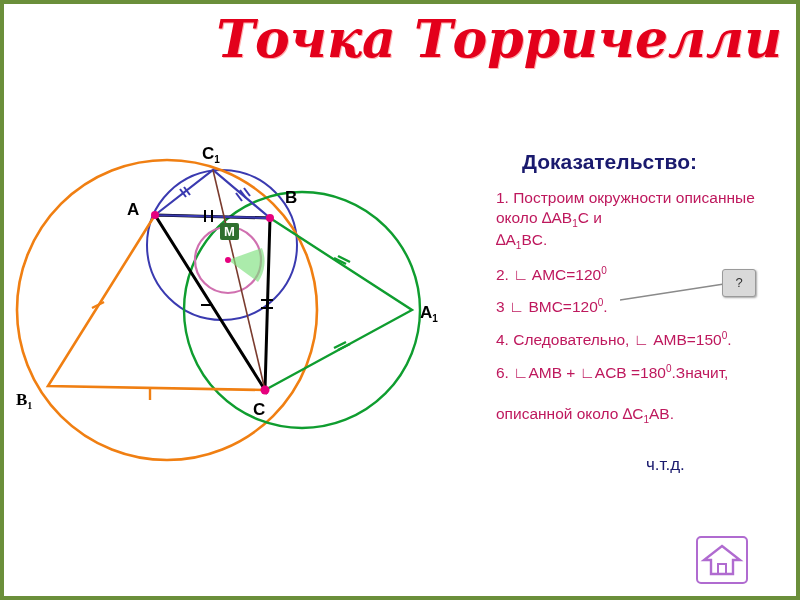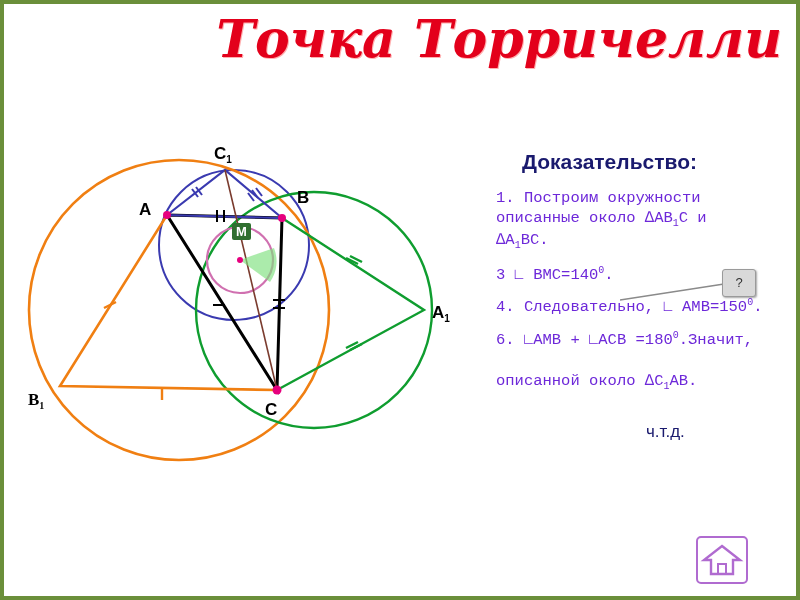--- a/index.html
+++ b/index.html
@@ -22,39 +22,38 @@
     font-family:"DejaVu Serif", serif;
     font-style:italic;
     font-weight:bold;
     font-size:52px;
     color:#e3001b;
     letter-spacing:0px;
     white-space:nowrap;
     text-shadow:1px 1px 0 #ffb0b0;
   }
   #diagram{
-    position:absolute;left:12px;top:60px;width:490px;height:500px;
+    position:absolute;left:0;top:60px;width:490px;height:500px;
   }
   #proof{
     position:absolute;left:496px;top:148px;width:290px;
     color:#1a1a6e;
     font-size:15.5px;
     line-height:1.32;
   }
   #proof .head{
     font-weight:bold;
     color:#1a1a6e;
     font-size:21px;
     margin-left:26px;
     margin-bottom:12px;
   }
   #proof .step{
     margin-bottom:11px;
-    color:#6d28d9;
-    font-family:Liberation Mono, monospace;
+    color:#be185d;
   }
   #proof .qed{
     margin-top:28px;
     margin-left:150px;
     color:#1a1a6e;
     font-size:17px;
   }
   sup{font-size:10px;vertical-align:super;}
   sub{font-size:10px;vertical-align:sub;}
   #hintbtn{
@@ -171,23 +170,26 @@
 </div>
 
 <div id="proof">
   <div class="head">Доказательство:</div>
 
   <div class="step">
     <span>1. Построим окружности описанные около </span><span>∆</span><span>AB</span><sub>1</sub><span>C и </span><br>
     <span>∆</span><span>A</span><sub>1</sub><span>BC.</span>
   </div>
 
-
-  <div class="step">
-    <span>3  ∟ BMC=140</span><sup>0</sup><span>.</span>
+  <div class="step">
+    <span>2. ∟ AMC=120</span><sup>0</sup>
+  </div>
+
+  <div class="step">
+    <span>3  ∟ BMC=120</span><sup>0</sup><span>.</span>
   </div>
 
   <div class="step">
     <span>4. Следовательно, ∟ AMB=150</span><sup>0</sup><span>.</span>
   </div>
 
   <div class="step">
     <span>6. ∟AMB + ∟ACB =180</span><sup>0</sup><span>.Значит,</span><br>
     <br>
     <span>описанной около </span><span>∆</span><span>C</span><sub>1</sub><span>AB.</span>

